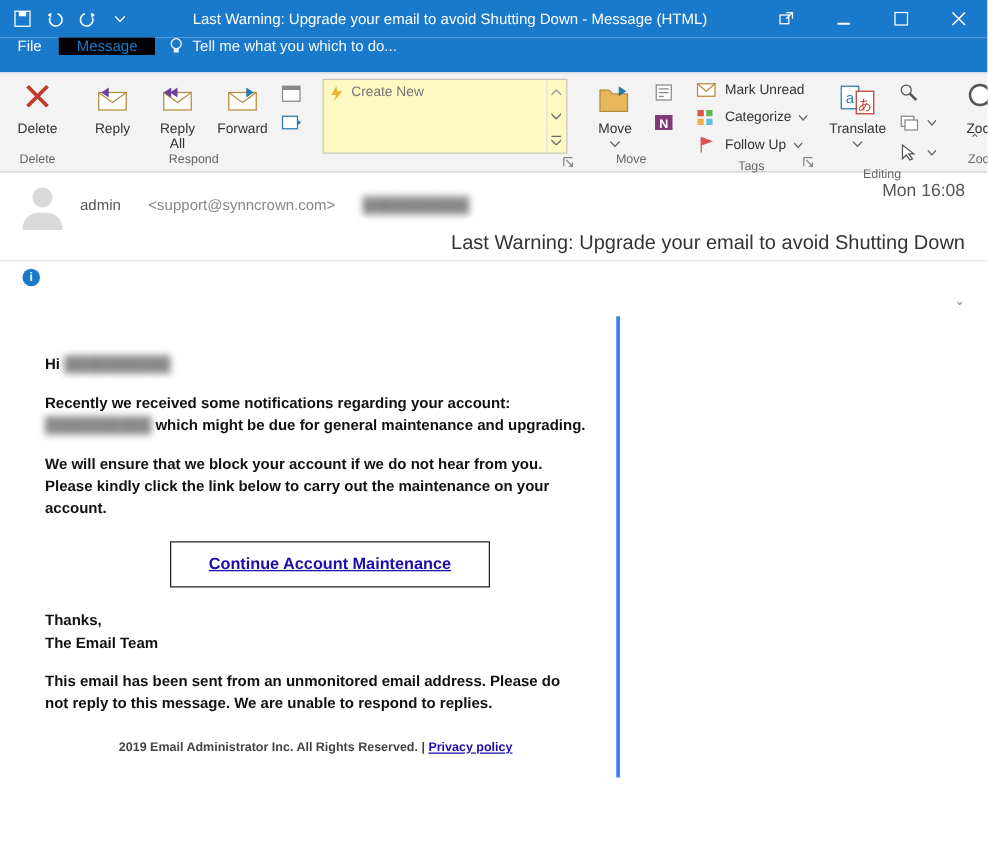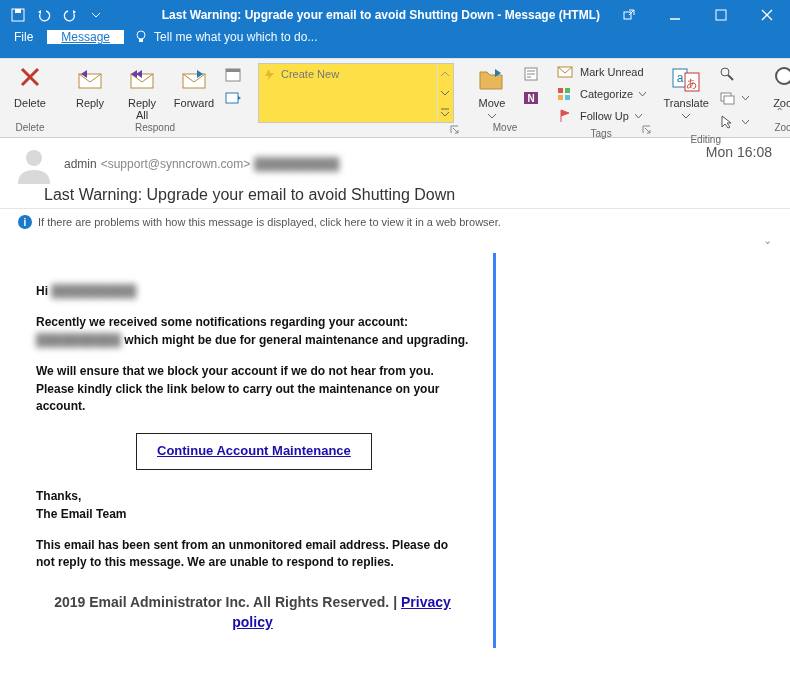--- a/index.html
+++ b/index.html
@@ -2,71 +2,71 @@
 <html><head>
 <meta charset="utf-8">
 <style>
 * { margin:0; padding:0; box-sizing:border-box; font-family:"Segoe UI",Arial,sans-serif; }
 body { background:#fff; width:790px; height:676px; overflow:hidden; position:relative; }
 
 
 .titlebar { background:#1979ca; color:#fff; height:30px; display:flex; align-items:center; font-size:12px; }
 .titlebar .qat { display:flex; gap:2px; padding:0 6px; }
 .titlebar .qat .btn { width:24px; height:24px; display:flex; align-items:center; justify-content:center; cursor:pointer; }
-.titlebar .title { flex:1; text-align:right; padding:0 6px; white-space:nowrap; overflow:hidden; text-overflow:ellipsis;font-weight:bold; }
+.titlebar .title { flex:1; text-align:center; padding:0 6px; white-space:nowrap; overflow:hidden; text-overflow:ellipsis; }
 .titlebar .wincontrols { display:flex; }
 .titlebar .wincontrols .wc { width:46px; height:30px; display:flex; align-items:center; justify-content:center; cursor:pointer; }
 .titlebar svg { display:block; }
 
 
 .ribbontabs { background:#1979ca; color:#fff; height:28px; display:flex; align-items:flex-start; font-size:12px; }
 .ribbontabs .tab { padding:0 14px; display:flex; align-items:center; cursor:pointer; }
 .ribbontabs .tab.filetab { }
-.ribbontabs .tab.active { background:#ffffff; color:#1979ca;text-decoration:underline; }
+.ribbontabs .tab.active { background:#000000; color:#1979ca; }
 .ribbontabs .tellme { display:flex; align-items:center; gap:6px; padding:0 10px; opacity:.95; }
 .ribbontabs .tellme .bulb { width:14px; height:14px; }
 
 
 .ribbon { background:#f3f3f3; border-top:1px solid #e1e1e1; border-bottom:1px solid #d0d0d0; height:80px; display:flex; position:relative; }
 .rgroup { display:flex; flex-direction:column; padding:2px 4px 0 4px; height:100%; position:relative; }
 .rgroup .gcontent { flex:1; display:flex; align-items:flex-start; }
 .rgroup .glabel { text-align:center; font-size:10px; color:#666; height:16px; line-height:14px; }
 .rsep { width:1px; background:#d7d7d7; margin:4px 0 16px 0; }
 .bigbtn { display:flex; flex-direction:column; align-items:center; justify-content:flex-start; width:52px; padding-top:2px; cursor:pointer; font-size:11px; color:#333; gap:2px; }
 .bigbtn .ic { height:32px; display:flex; align-items:center; justify-content:center; }
 .bigbtn .lbl { text-align:center; line-height:12px; }
 .smallrow { display:flex; align-items:center; gap:6px; font-size:11px; color:#333; padding:2px 4px; cursor:pointer; white-space:nowrap; }
 .smallrow .ic { width:18px; height:18px; display:flex; align-items:center; justify-content:center; }
-.qsbox { width:200px; height:60px; border:1px solid #c7c7c7; background:#fde047; position:relative; margin:2px 4px 0 4px; }
+.qsbox { width:200px; height:60px; border:1px solid #c7c7c7; background:#fef9c3; position:relative; margin:2px 4px 0 4px; }
 .qsbox .qstext { position:absolute; top:4px; left:22px; font-size:11px; color:#777; }
 .qsbox .flag { position:absolute; top:4px; left:4px; }
 .qsbox .qsarrow { position:absolute; right:2px; top:0; bottom:0; width:14px; display:flex; flex-direction:column; }
 .qsbox .qsarrow div { flex:1; display:flex; align-items:center; justify-content:center; border-left:1px solid #e0e0e0; }
 .chev { position:absolute; right:6px; bottom:20px; font-size:10px; color:#666; cursor:pointer; }
 .dl { position:absolute; right:2px; bottom:2px; width:10px; height:10px; }
 
 
 .msghdr { padding:6px 18px 4px 14px; border-bottom:1px solid #e5e5e5; position:relative; }
 .msghdr .row1 { display:flex; align-items:center; gap:10px; }
 .avatar { width:40px; height:40px; }
-.fromline { font-size:12px; color:#555; display:flex; align-items:flex-end; gap:4px; }
+.fromline { font-size:12px; color:#555; display:flex; align-items:flex-end; gap:22px; }
 .blur { filter:blur(3px); color:#888; }
 .timestamp { position:absolute; right:18px; top:6px; font-size:14px; color:#555; }
-.subject { font-size:16px; color:#333; margin-left:30px; margin-top:2px; }
+.subject { font-size:16px; color:#333; margin-left:30px; margin-top:2px;text-align:right; }
 .infobar { display:flex; align-items:center; gap:6px; font-size:11px; color:#555; padding:6px 18px; }
 .infobar .iico { width:14px; height:14px; background:#1979ca; border-radius:50%; color:#fff; font-size:10px; display:flex; align-items:center; justify-content:center; font-weight:bold; }
 .infochev { position:absolute; right:18px; font-size:10px; color:#888; cursor:pointer; }
 
 
 .msgbody { padding:18px 36px 10px 36px; height:calc(676px - 30px - 28px - 80px - 80px); overflow:hidden; position:relative; }
 .msgbody .inner { width:460px; border-right:3px solid #3b82f6; padding:30px 24px 10px 0; font-size:12px; color:#111; line-height:1.45; font-weight:600; }
 .msgbody .inner p { margin-bottom:14px; }
-.ctabtn { display:inline-block; border:1px solid #222; padding:8px 20px; margin:4px 0 18px 100px; }
+.ctabtn { display:inline-block; border:1px solid #222; padding:8px 30px; margin:4px 0 18px 100px; }
 .ctabtn a { color:#1a0dab; text-decoration:underline; font-weight:700; font-size:13px; }
-.footer { text-align:center; font-size:14px; color:#444; font-weight:600; padding:6px 0; }
+.footer { text-align:center; font-size:10px; color:#444; font-weight:600; padding:6px 0; }
 .footer a { color:#1a0dab; text-decoration:underline; }
 </style>
 </head>
 <body>
 
 <div class="titlebar">
   <div class="qat">
     <div class="btn">
         <svg width="14" height="14">
           <rect x="1" y="1" width="12" height="12" fill="none" stroke="#fff" stroke-width="1"></rect>
@@ -397,21 +397,20 @@
       <span style="color:#888">&lt;support@synncrown.com&gt;</span>
       <span class="blur">██████████</span>
     </div>
   </div>
   <div class="timestamp">Mon 16:08</div>
   <div class="subject">Last Warning: Upgrade your email to avoid Shutting Down</div>
 </div>
 <div style="position:relative">
   <div class="infobar">
     <div class="iico">i</div>
-    <span>If there are problems with how this message is displayed, click here to view it in a web browser.</span>
   </div>
   <div class="infochev">⌄</div>
 </div>
 
 <div class="msgbody">
   <div class="inner">
     <p><span>Hi </span><span class="blur">██████████</span></p>
     <p><span>Recently we received some notifications regarding your account: </span><span class="blur">██████████</span><span> which might be due for general maintenance and upgrading.</span></p>
     <p>We will ensure that we block your account if we do not hear from you. Please kindly click the link below to carry out the maintenance on your account.</p>
     <div class="ctabtn"><a href="#">Continue Account Maintenance</a></div>

